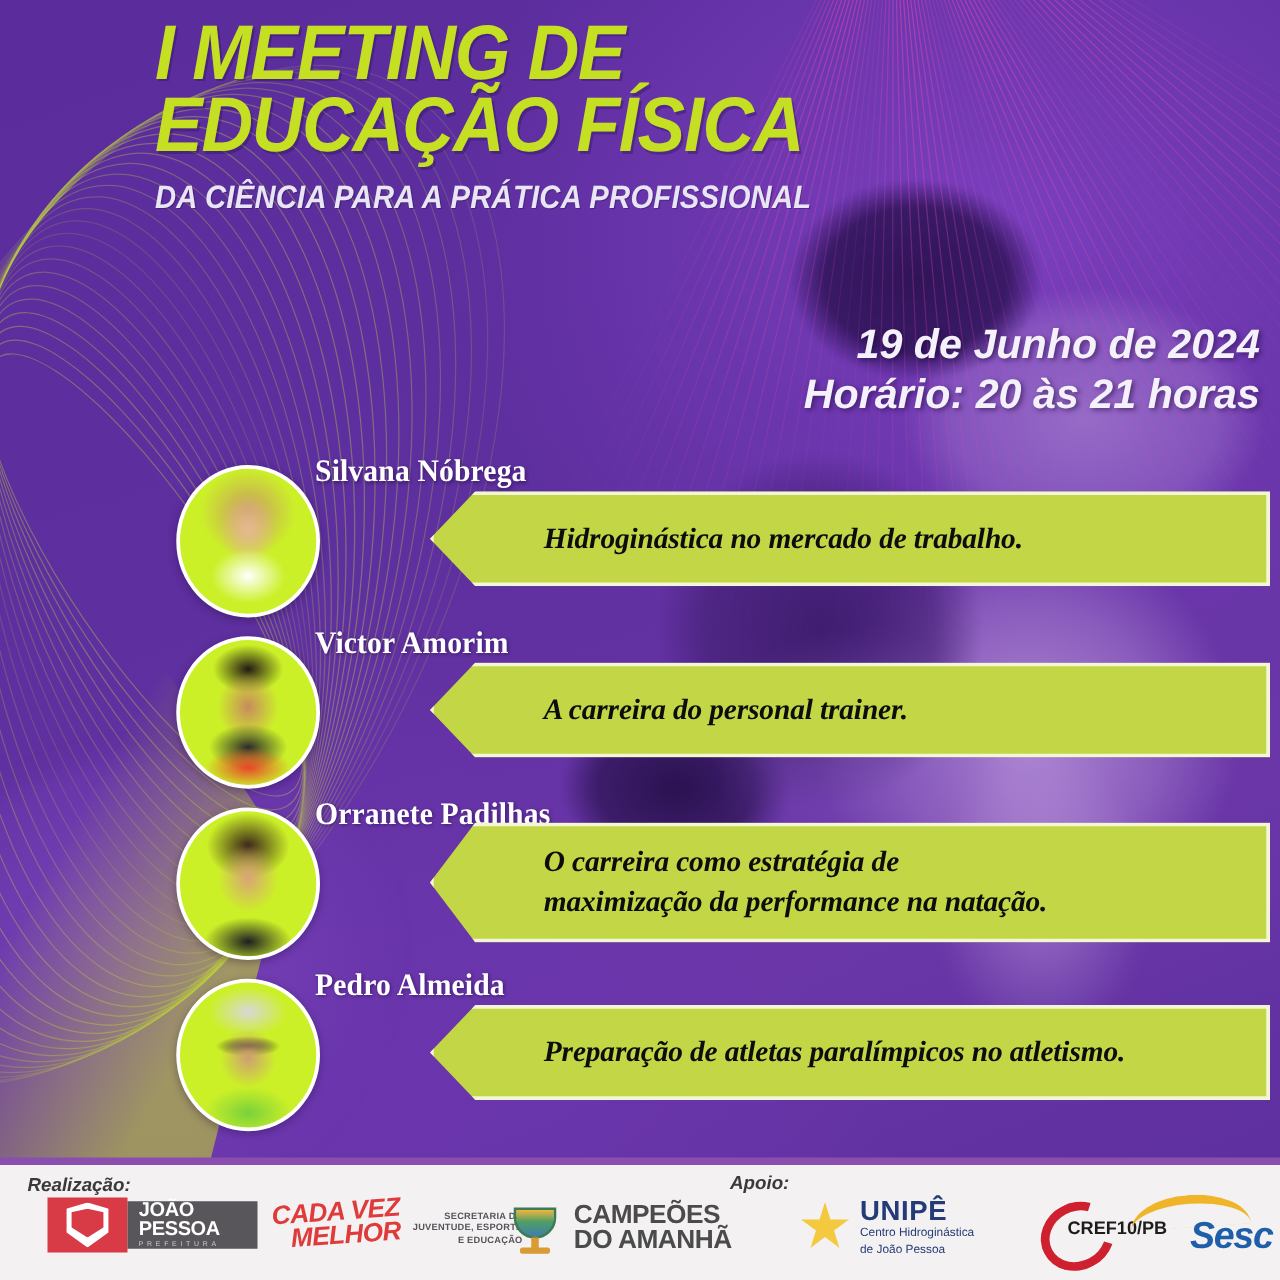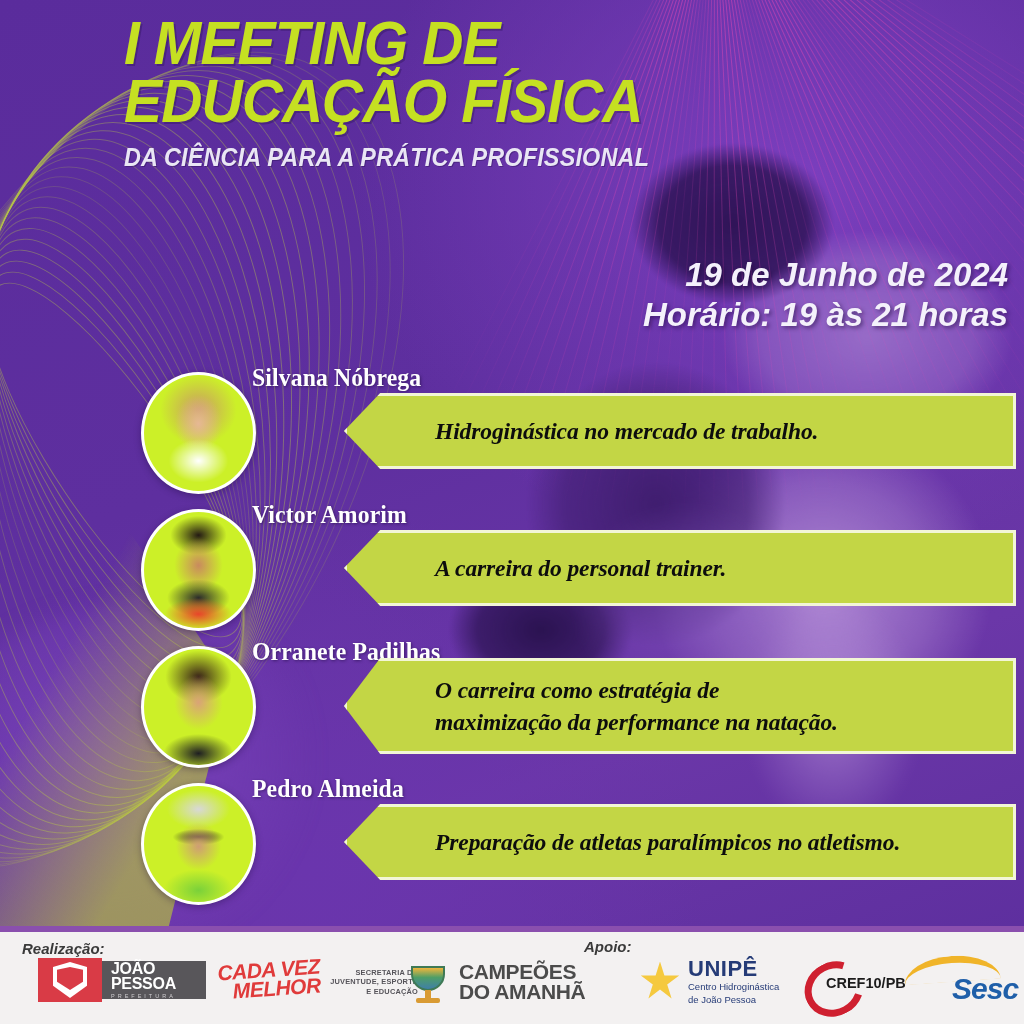--- a/index.html
+++ b/index.html
@@ -129,21 +129,21 @@
   .cam b{color:#4b4b4b;font-weight:700;font-size:21px;line-height:.96;letter-spacing:-.4px;display:block;}
   
   .uni{left:638px;top:26px;}
   .star{width:44px;height:44px;margin-right:6px;position:relative;}
   .star:before{content:"";position:absolute;inset:2px;
     clip-path:polygon(50% 0,61% 35%,98% 35%,68% 57%,79% 92%,50% 70%,21% 92%,32% 57%,2% 35%,39% 35%);
     background:#f5c93f;}
   .uni-t b{display:block;color:#253b77;font-weight:700;font-size:22px;line-height:1;letter-spacing:.5px;}
   .uni-t s{display:block;color:#253b77;font-size:9.5px;line-height:1.22;text-decoration:none;margin-top:1px;}
   
-  .cref{left:804px;top:30px;}
+  .cref{left:832px;top:30px;}
   .cswoosh{position:relative;width:66px;height:40px;}
   .cswoosh:before{content:"";position:absolute;left:0;top:0;width:46px;height:40px;border-radius:50%;
     border:7px solid #cf2030;border-right-color:transparent;transform:rotate(-28deg);}
   .cref b{position:absolute;left:22px;top:13px;color:#1c1c1c;font-weight:700;font-size:14.5px;white-space:nowrap;}
   
   .sesc{left:902px;top:26px;}
   .sesc-arc{position:absolute;left:2px;top:-2px;width:96px;height:26px;
     border-top:7px solid #f0b429;border-radius:50%/100% 100% 0 0;border-left-color:transparent;border-right-color:transparent;border-bottom-color:transparent;transform:rotate(-4deg);}
   .sesc b{position:absolute;left:6px;top:14px;color:#1f5fa9;font-weight:700;font-style:italic;font-size:30px;letter-spacing:-1px;margin-left:44px;}
 </style>
@@ -257,21 +257,21 @@
   <div class="mesh-green"></div>
 
   <div class="title-wrap">
     <div class="title-line">I MEETING DE</div>
     <div class="title-line">EDUCAÇÃO FÍSICA</div>
     <div class="subtitle">DA CIÊNCIA PARA A PRÁTICA PROFISSIONAL</div>
   </div>
 
   <div class="datetime">
     <div>19 de Junho de 2024</div>
-    <div>Horário: 19 às 21 horas</div>
+    <div>Horário: 20 às 21 horas</div>
   </div>
 
   <div class="speakers">
 
     <div class="spk">
       <div class="spk-name">Silvana Nóbrega</div>
       <div class="avatar">
         <div class="face" style="background:
                radial-gradient(ellipse 38% 26% at 50% 74%, #ffffff 0%, rgba(255,255,255,0) 72%),
                radial-gradient(ellipse 30% 34% at 50% 42%, #e6b894 0%, rgba(230,184,148,0) 72%),

